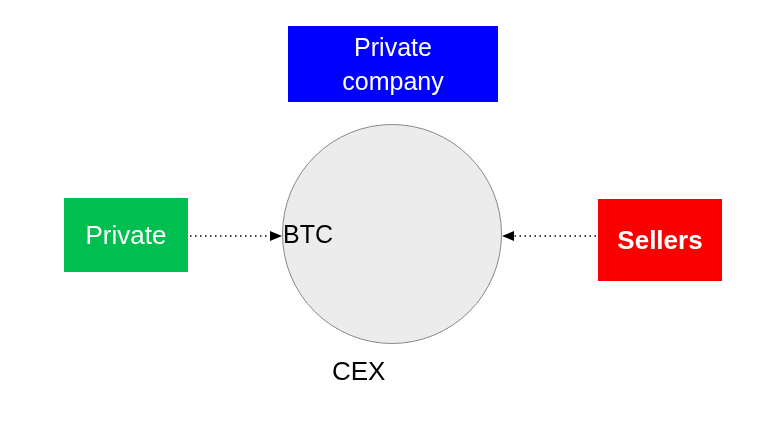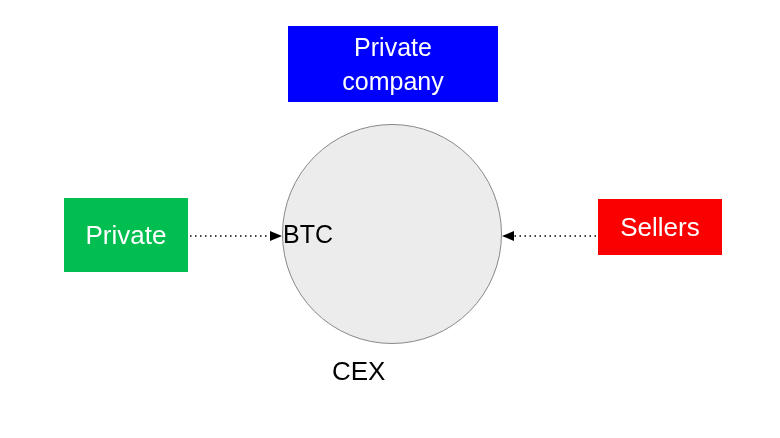--- a/index.html
+++ b/index.html
@@ -32,23 +32,24 @@
     line-height: 34px;
   }
   .box-green {
     left: 64px; top: 198px;
     width: 124px; height: 74px;
     background: #00be4f;
     font-size: 26px;
   }
   .box-red {
     left: 598px; top: 199px;
-    width: 124px; height: 56px;
+    width: 124px; height: 82px;
     background: #fb0000;
     font-size: 26px;
+    font-weight: bold;
   }
   .circle {
     position: absolute;
     left: 282px; top: 124px;
     width: 220px; height: 220px;
     border-radius: 50%;
     background: #ececec;
     border: 1px solid #888888;
     box-sizing: border-box;
     display: flex;

